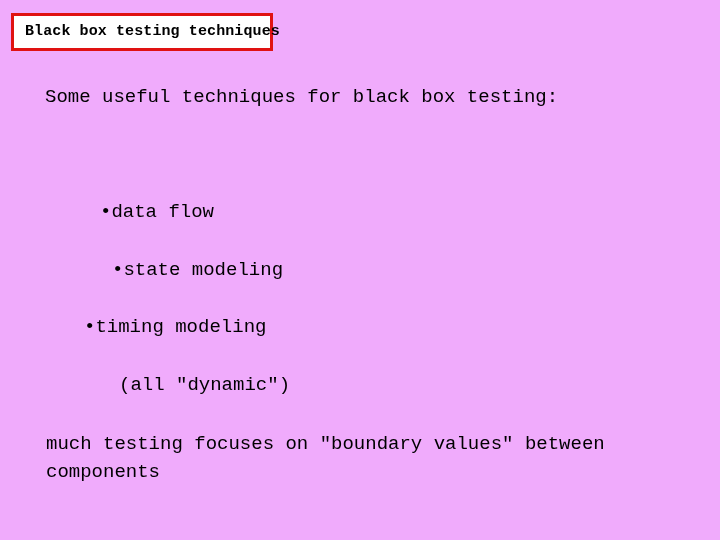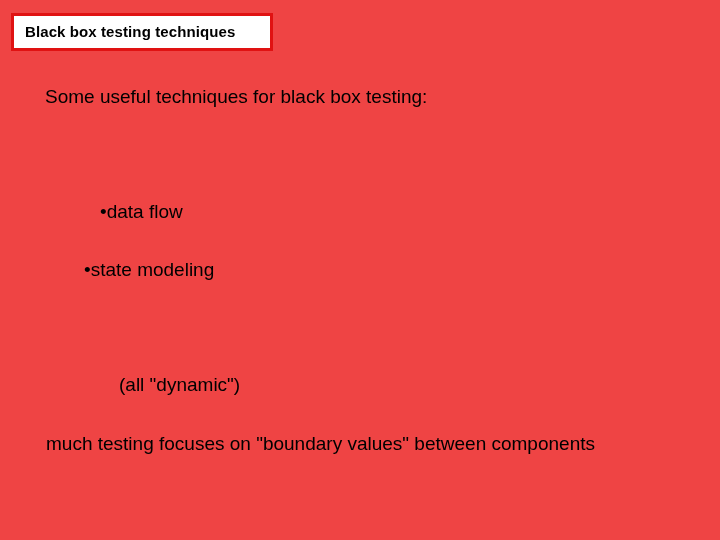--- a/index.html
+++ b/index.html
@@ -81,21 +81,21 @@
     line-height: 26px;
     vertical-align: baseline;
   }
   .bullet-line .bullet-label {
     display: inline-block;
     vertical-align: baseline;
   }
 
   #bullet-0 { top: 142px; }
   #bullet-1 { top: 199px; margin-left: 16px; }
-  #bullet-2 { top: 257px; }
+  #bullet-2 { top: 257px; margin-left: 28px; }
   #bullet-3 { top: 314px; }
 
   .note {
     left: 119px;
     top: 372px;
   }
 
   #closing {
     position: absolute;
     left: 46px;
@@ -103,38 +103,41 @@
     width: 576px;
     font-size: 19px;
     line-height: 28px;
     color: #000000;
     white-space: normal;
   }
 </style>
 </head>
 <body>
 
-<div id="slide" style="background: #ef4444;">
+<div id="slide" style="background: #f0abfc; font-family: Liberation Mono, monospace;">
 
   <div id="title-box" style="border-color: rgb(224, 18, 18);">
     <span id="title-text">Black box testing techniques</span>
   </div>
 
   <div id="body-region">
 
     <div class="line lead">Some useful techniques for black box testing:</div>
 
 
     <div class="line bullet-line" id="bullet-1">
       <span class="bullet-glyph">•</span><span class="bullet-label">data flow</span>
     </div>
 
     <div class="line bullet-line" id="bullet-2">
       <span class="bullet-glyph">•</span><span class="bullet-label">state modeling</span>
     </div>
 
+    <div class="line bullet-line" id="bullet-3">
+      <span class="bullet-glyph">•</span><span class="bullet-label">timing modeling</span>
+    </div>
 
     <div class="line note">(all "dynamic")</div>
 
     <div id="closing">much testing focuses on "boundary values" between components</div>
 
   </div>
 </div>
 
 </body></html>

